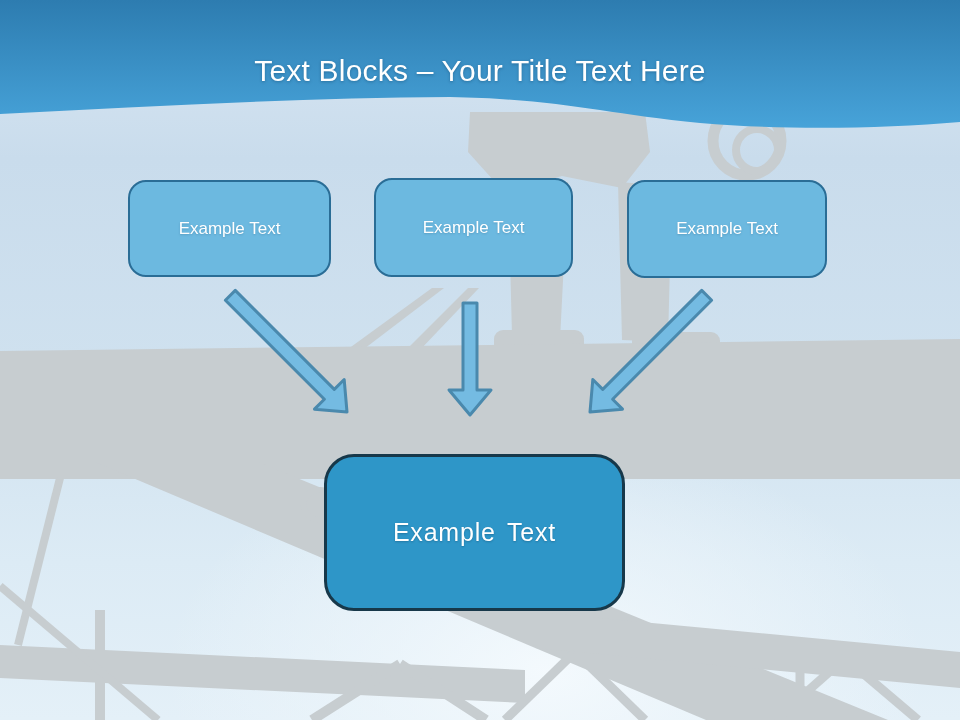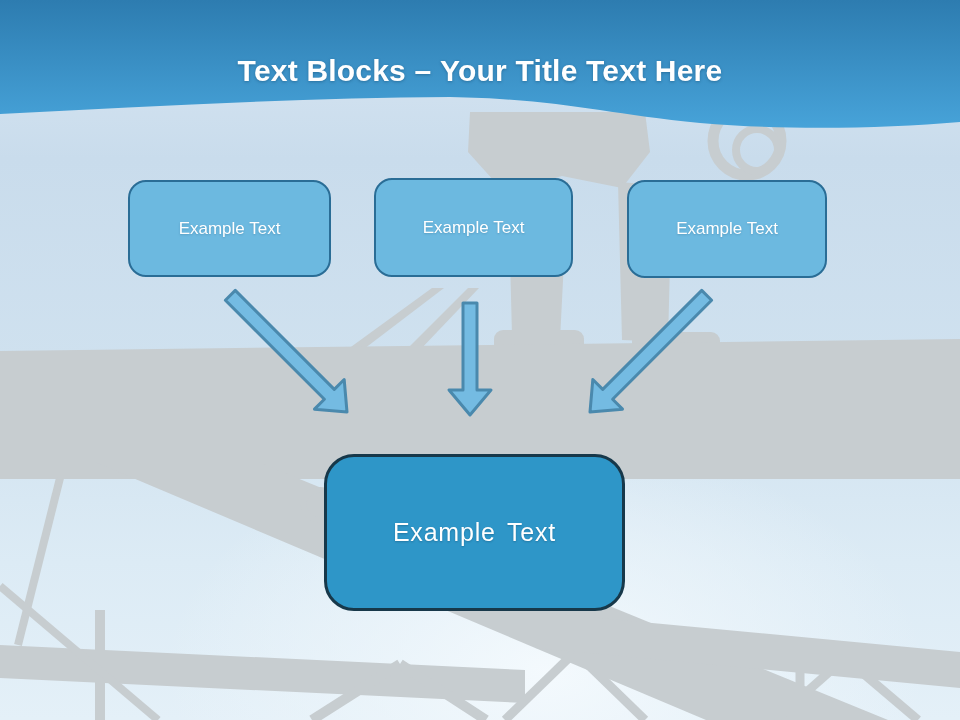--- a/index.html
+++ b/index.html
@@ -24,22 +24,22 @@
   }
   svg.layer{position:absolute;left:0;top:0;width:960px;height:720px;display:block;}
   svg.header-svg{position:absolute;left:0;top:0;width:960px;height:160px;display:block;}
   .title{
     position:absolute;left:0;top:54px;width:960px;
     text-align:center;color:var(--c-title-text);
     font-size:30px;letter-spacing:.2px;
     text-shadow:0 1px 3px rgba(10,50,80,.35);
     white-space:nowrap;
   }
-  .title .t-bold{font-weight:bold;}
-  .title .t-reg{font-weight:bold;}
+  .title .t-bold{font-weight:normal;}
+  .title .t-reg{font-weight:normal;}
   .tbox{
     position:absolute;display:flex;align-items:center;justify-content:center;
     background:var(--c-box-fill);
     border:2.5px solid var(--c-box-border);
     border-radius:18px;
     color:var(--c-block-text);font-size:17px;
     text-shadow:0 1px 2px rgba(30,80,110,.25);
   }
   .tbox-1{left:128px;top:180px;width:203px;height:97px;}
   .tbox-2{left:374px;top:178px;width:199px;height:99px;}

